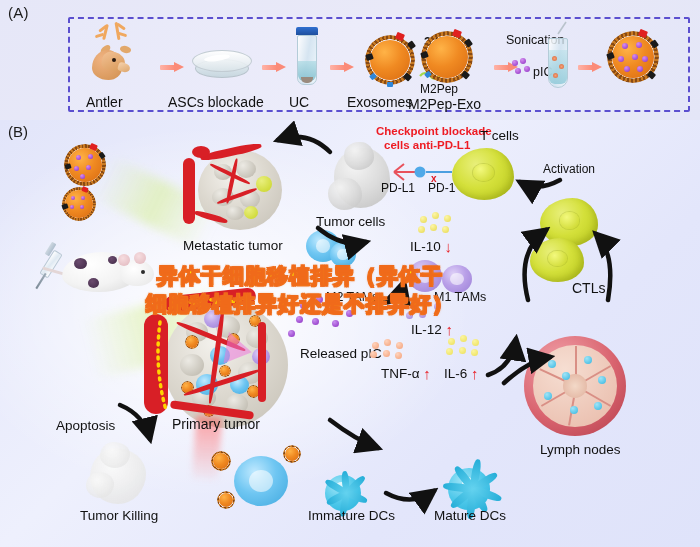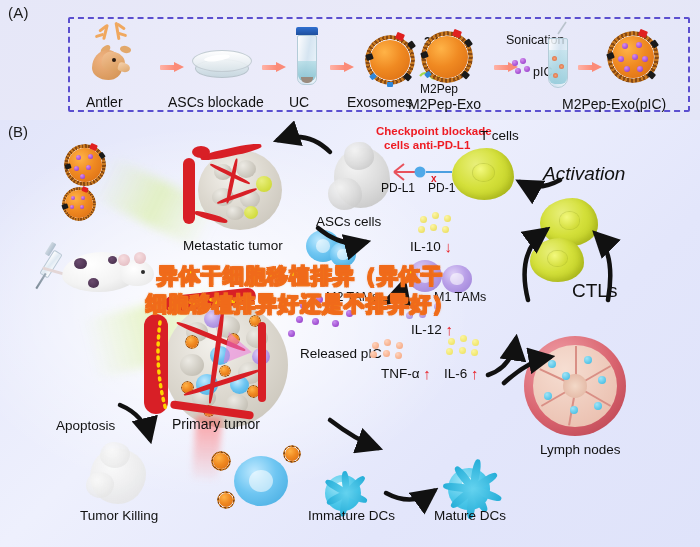--- a/index.html
+++ b/index.html
@@ -471,21 +471,20 @@
       <div class="pic-dot" style="left:38px;top:28px;"></div>
       <div class="pic-dot" style="left:20px;top:38px;"></div>
       <div class="pic-dot" style="left:33px;top:38px;"></div>
     </div>
 
     <div class="lbl" style="left:86px; top:94px; font-size:14px;">Antler</div>
     <div class="lbl" style="left:168px; top:94px; font-size:14px;">ASCs blockade</div>
     <div class="lbl" style="left:289px; top:94px; font-size:14px;">UC</div>
     <div class="lbl" style="left:347px; top:94px; font-size:14px;">Exosomes</div>
     <div class="lbl" style="left:408px; top:96px; font-size:14px;">M2Pep-Exo</div>
-    <div class="lbl" style="left:562px; top:96px; font-size:14px;">M2Pep-Exo(pIC)</div>
   </div>
 
   <div id="panel-b">
     <div id="panel-b-label" class="lbl">(B)</div>
 
     <div class="beam" style="left:86px; top:182px; width:150px; height:60px; transform:rotate(-14deg);"></div>
     <div class="beam" style="left:96px; top:60px; width:120px; height:46px; transform:rotate(26deg);"></div>
 
     <div class="exo" style="left:62px; top:22px; width:46px; height:46px;">
       <div class="ring"></div>
@@ -543,48 +542,48 @@
       <div class="vein" style="left:30px;top:30px;width:44px;height:4px;transform:rotate(26deg);"></div>
       <div class="vein" style="left:38px;top:52px;width:42px;height:4px;transform:rotate(-20deg);"></div>
       <div class="vein" style="left:52px;top:16px;width:4px;height:46px;transform:rotate(12deg);"></div>
       <div class="vein" style="left:16px;top:72px;width:34px;height:6px;transform:rotate(16deg);"></div>
     </div>
     <div class="lbl" style="left:183px; top:118px; font-size:13.5px;">Metastatic tumor</div>
 
     <div class="tumorcell-grey" style="left:334px; top:28px; width:56px; height:60px;"></div>
     <div class="tumorcell-grey" style="left:344px; top:22px; width:30px; height:28px; opacity:.9;"></div>
     <div class="tumorcell-grey" style="left:328px; top:58px; width:34px; height:32px; opacity:.9;"></div>
-    <div class="lbl" style="left:316px; top:94px; font-size:13.5px;">ASCs cells</div>
+    <div class="lbl" style="left:316px; top:94px; font-size:13.5px;">Tumor cells</div>
 
     <div class="lbl red" style="left:376px; top:5px;">Checkpoint blockade</div>
     <div class="lbl red" style="left:384px; top:19px;">cells anti-PD-L1</div>
 
     <svg class="ovl">
       <path d="M394 52 L404 44 M394 52 L404 60 M394 52 L416 52" stroke="#e8515c" stroke-width="2" fill="none"></path>
       <line x1="426" y1="52" x2="452" y2="52" stroke="#4b9fe0" stroke-width="2"></line>
       <circle cx="420" cy="52" r="5.5" fill="#4fa9e8"></circle>
       <text x="431" y="62" font-family="Liberation Sans, sans-serif" font-size="10" font-weight="bold" fill="#e01b24">x</text>
     </svg>
     <div class="lbl" style="left:381px; top:62px; font-size:12px;">PD-L1</div>
     <div class="lbl" style="left:428px; top:62px; font-size:12px;">PD-1</div>
 
     <div class="tcell" style="left:452px; top:28px; width:62px; height:52px;">
         <div class="nuc"></div>
       </div>
     <div class="lbl" style="left:480px; top:8px; font-size:13.5px;">T cells</div>
 
-    <div class="lbl" style="left:543px; top:43px; font-size:19px;font-style:italic;">Activation</div>
+    <div class="lbl" style="left:543px; top:43px; font-size:12px;">Activation</div>
 
     <div class="tcell" style="left:540px; top:78px; width:58px; height:48px;">
         <div class="nuc"></div>
       </div>
     <div class="tcell" style="left:530px; top:118px; width:54px; height:44px;">
         <div class="nuc"></div>
       </div>
-    <div class="lbl" style="left:572px; top:160px; font-size:19px;">CTLs</div>
+    <div class="lbl" style="left:572px; top:160px; font-size:14px;">CTLs</div>
 
     <div class="cyto c-yellow" style="left:420px;top:96px;"></div>
     <div class="cyto c-yellow" style="left:432px;top:92px;"></div>
     <div class="cyto c-yellow" style="left:444px;top:95px;"></div>
     <div class="cyto c-yellow" style="left:418px;top:106px;"></div>
     <div class="cyto c-yellow" style="left:430px;top:104px;"></div>
     <div class="cyto c-yellow" style="left:442px;top:106px;"></div>
 
     <div class="lbl" style="left:410px; top:117px; font-size:13.5px;">
       <span>IL-10</span>

